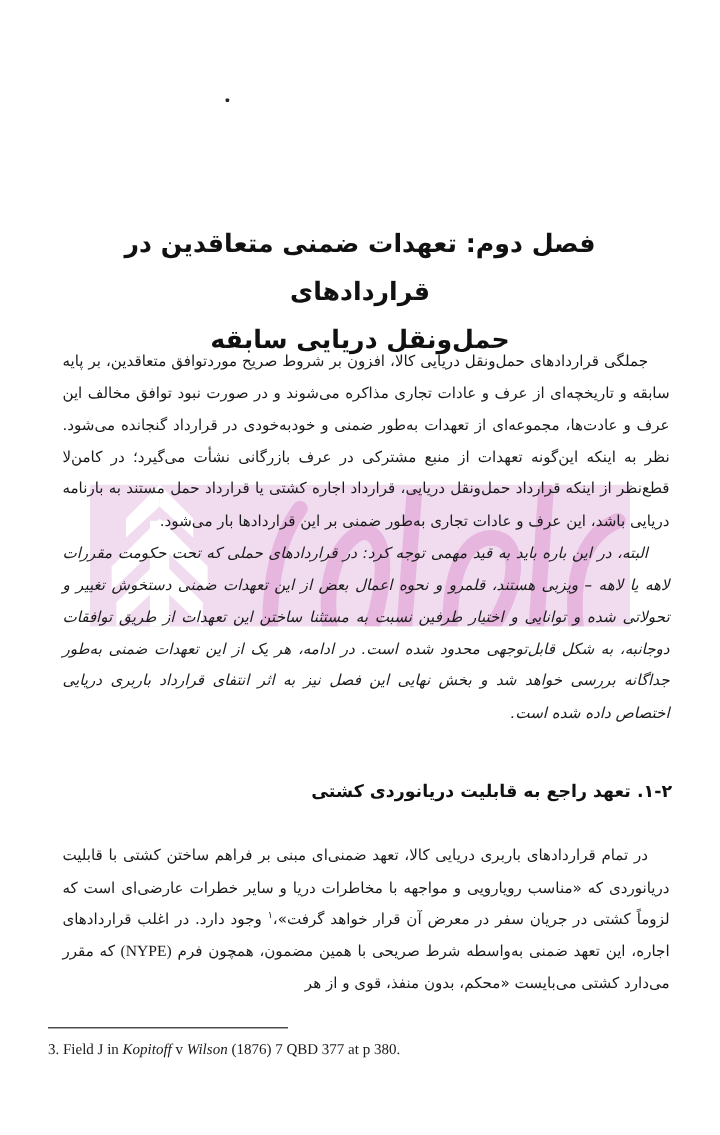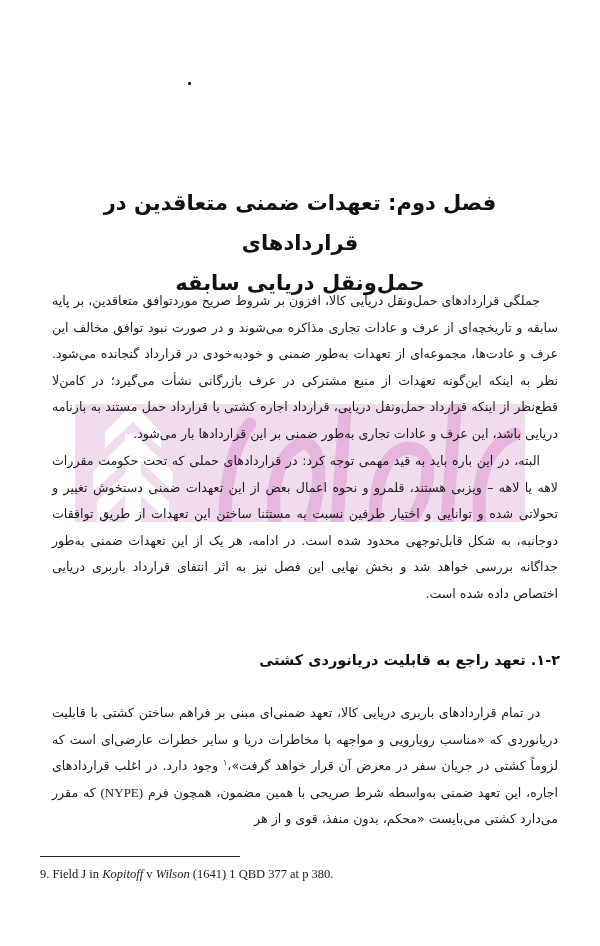--- a/index.html
+++ b/index.html
@@ -72,21 +72,21 @@
       font-size: 12.6px;
       line-height: 26.6px;
       color: #1a1a1a;
       z-index: 2;
     }
     .body-text p {
       margin: 12px;
       text-indent: 18px;
     }
     .para-1 { top: 276px; }
-    .para-2 { top: 436px; }
+    .para-2 { top: 436px; font-style: italic; }
     .section-heading {
       position: absolute;
       right: 40px;
       top: 648px;
       direction: rtl;
       font-family: "DejaVu Sans", sans-serif;
       font-weight: bold;
       font-size: 14.5px;
       line-height: 24px;
       color: #111;
@@ -172,15 +172,15 @@
     <p>البته، در این باره باید به قید مهمی توجه کرد: در قراردادهای حملی که تحت حکومت مقررات لاهه یا لاهه – ویزبی هستند، قلمرو و نحوه اعمال بعض از این تعهدات ضمنی دستخوش تغییر و تحولاتی شده و توانایی و اختیار طرفین نسبت به مستثنا ساختن این تعهدات از طریق توافقات دوجانبه، به شکل قابل‌توجهی محدود شده است. در ادامه، هر یک از این تعهدات ضمنی به‌طور جداگانه بررسی خواهد شد و بخش نهایی این فصل نیز به اثر انتفای قرارداد باربری دریایی اختصاص داده شده است.</p>
   </div>
 
   <div class="section-heading">۱-۲. تعهد راجع به قابلیت دریانوردی کشتی</div>
 
   <div class="body-text para-3">
     <p><span>در تمام قراردادهای باربری دریایی کالا، تعهد ضمنی‌ای مبنی بر فراهم ساختن کشتی با قابلیت دریانوردی که «مناسب رویارویی و مواجهه با مخاطرات دریا و سایر خطرات عارضی‌ای است که لزوماً کشتی در جریان سفر در معرض آن قرار خواهد گرفت»،</span><span class="fn-ref">۱</span><span> وجود دارد.  در اغلب قراردادهای اجاره، این تعهد ضمنی به‌واسطه شرط صریحی با همین مضمون، همچون فرم </span><span class="latin-i">(NYPE)</span><span> که مقرر می‌دارد کشتی می‌بایست «محکم، بدون منفذ، قوی و از هر</span></p>
   </div>
 
   <div class="footnote-rule"></div>
-  <div class="footnote"><span>9. Field J in </span><em>Kopitoff</em><span> v </span><em>Wilson</em><span> (1641) 1 QBD 377 at p 380.</span></div>
+  <div class="footnote"><span>3. Field J in </span><em>Kopitoff</em><span> v </span><em>Wilson</em><span> (1876) 7 QBD 377 at p 380.</span></div>
 
 </div>
 
 </body></html>

